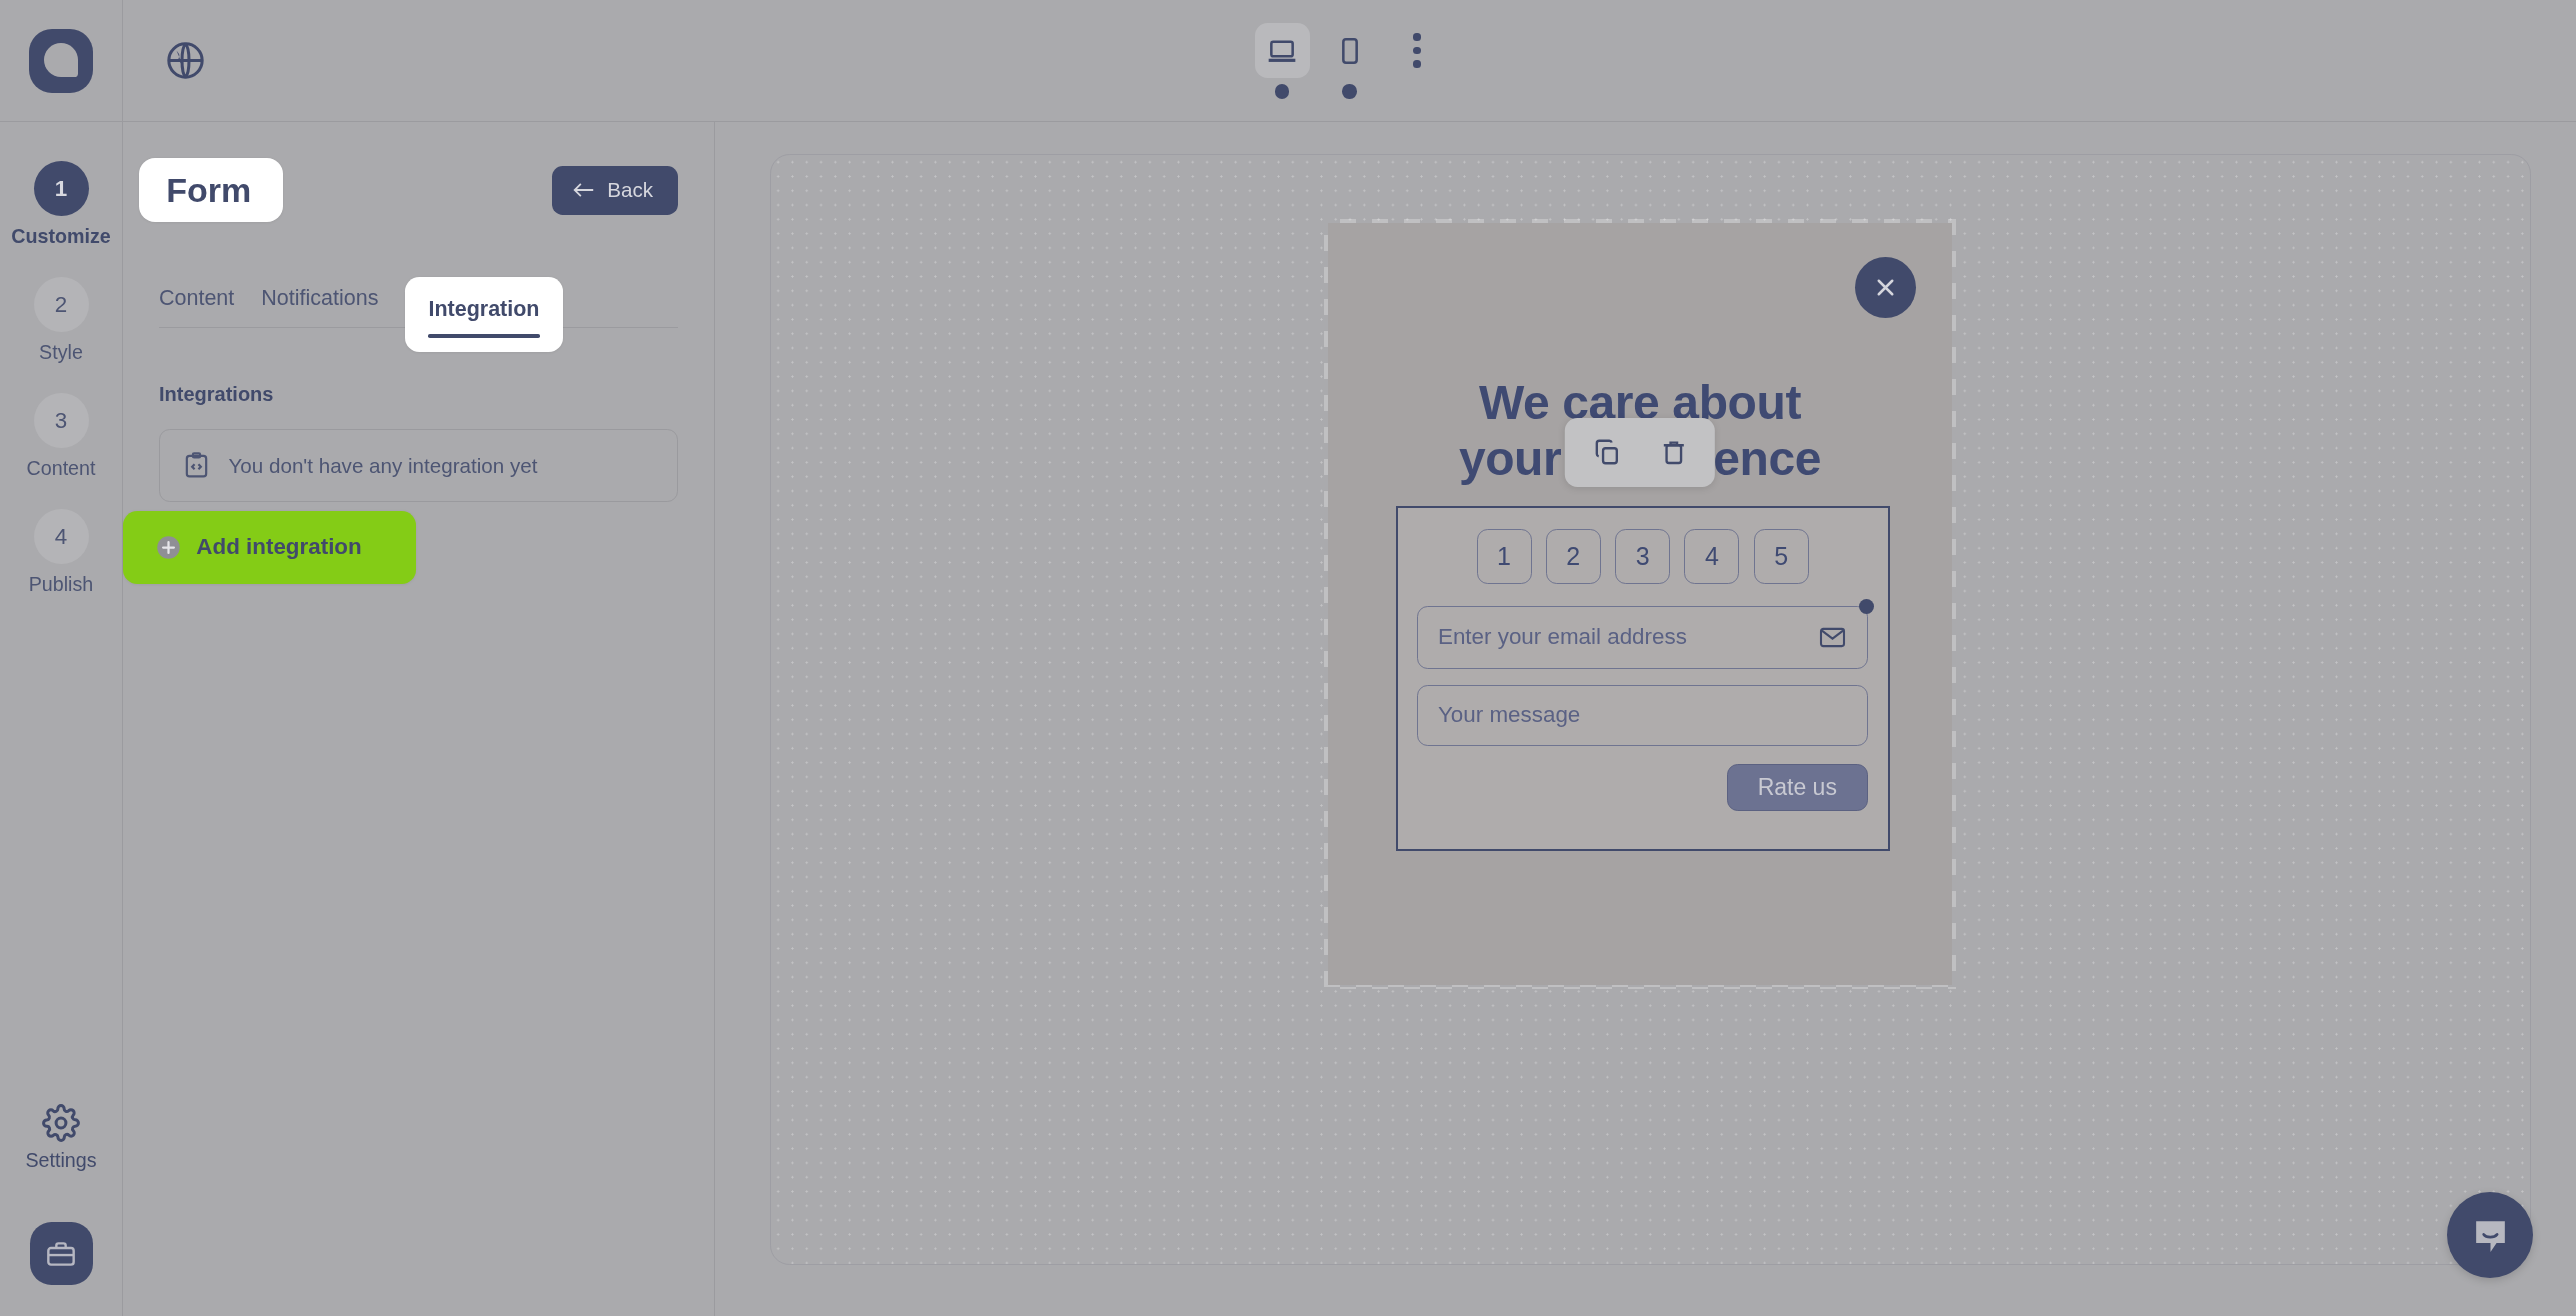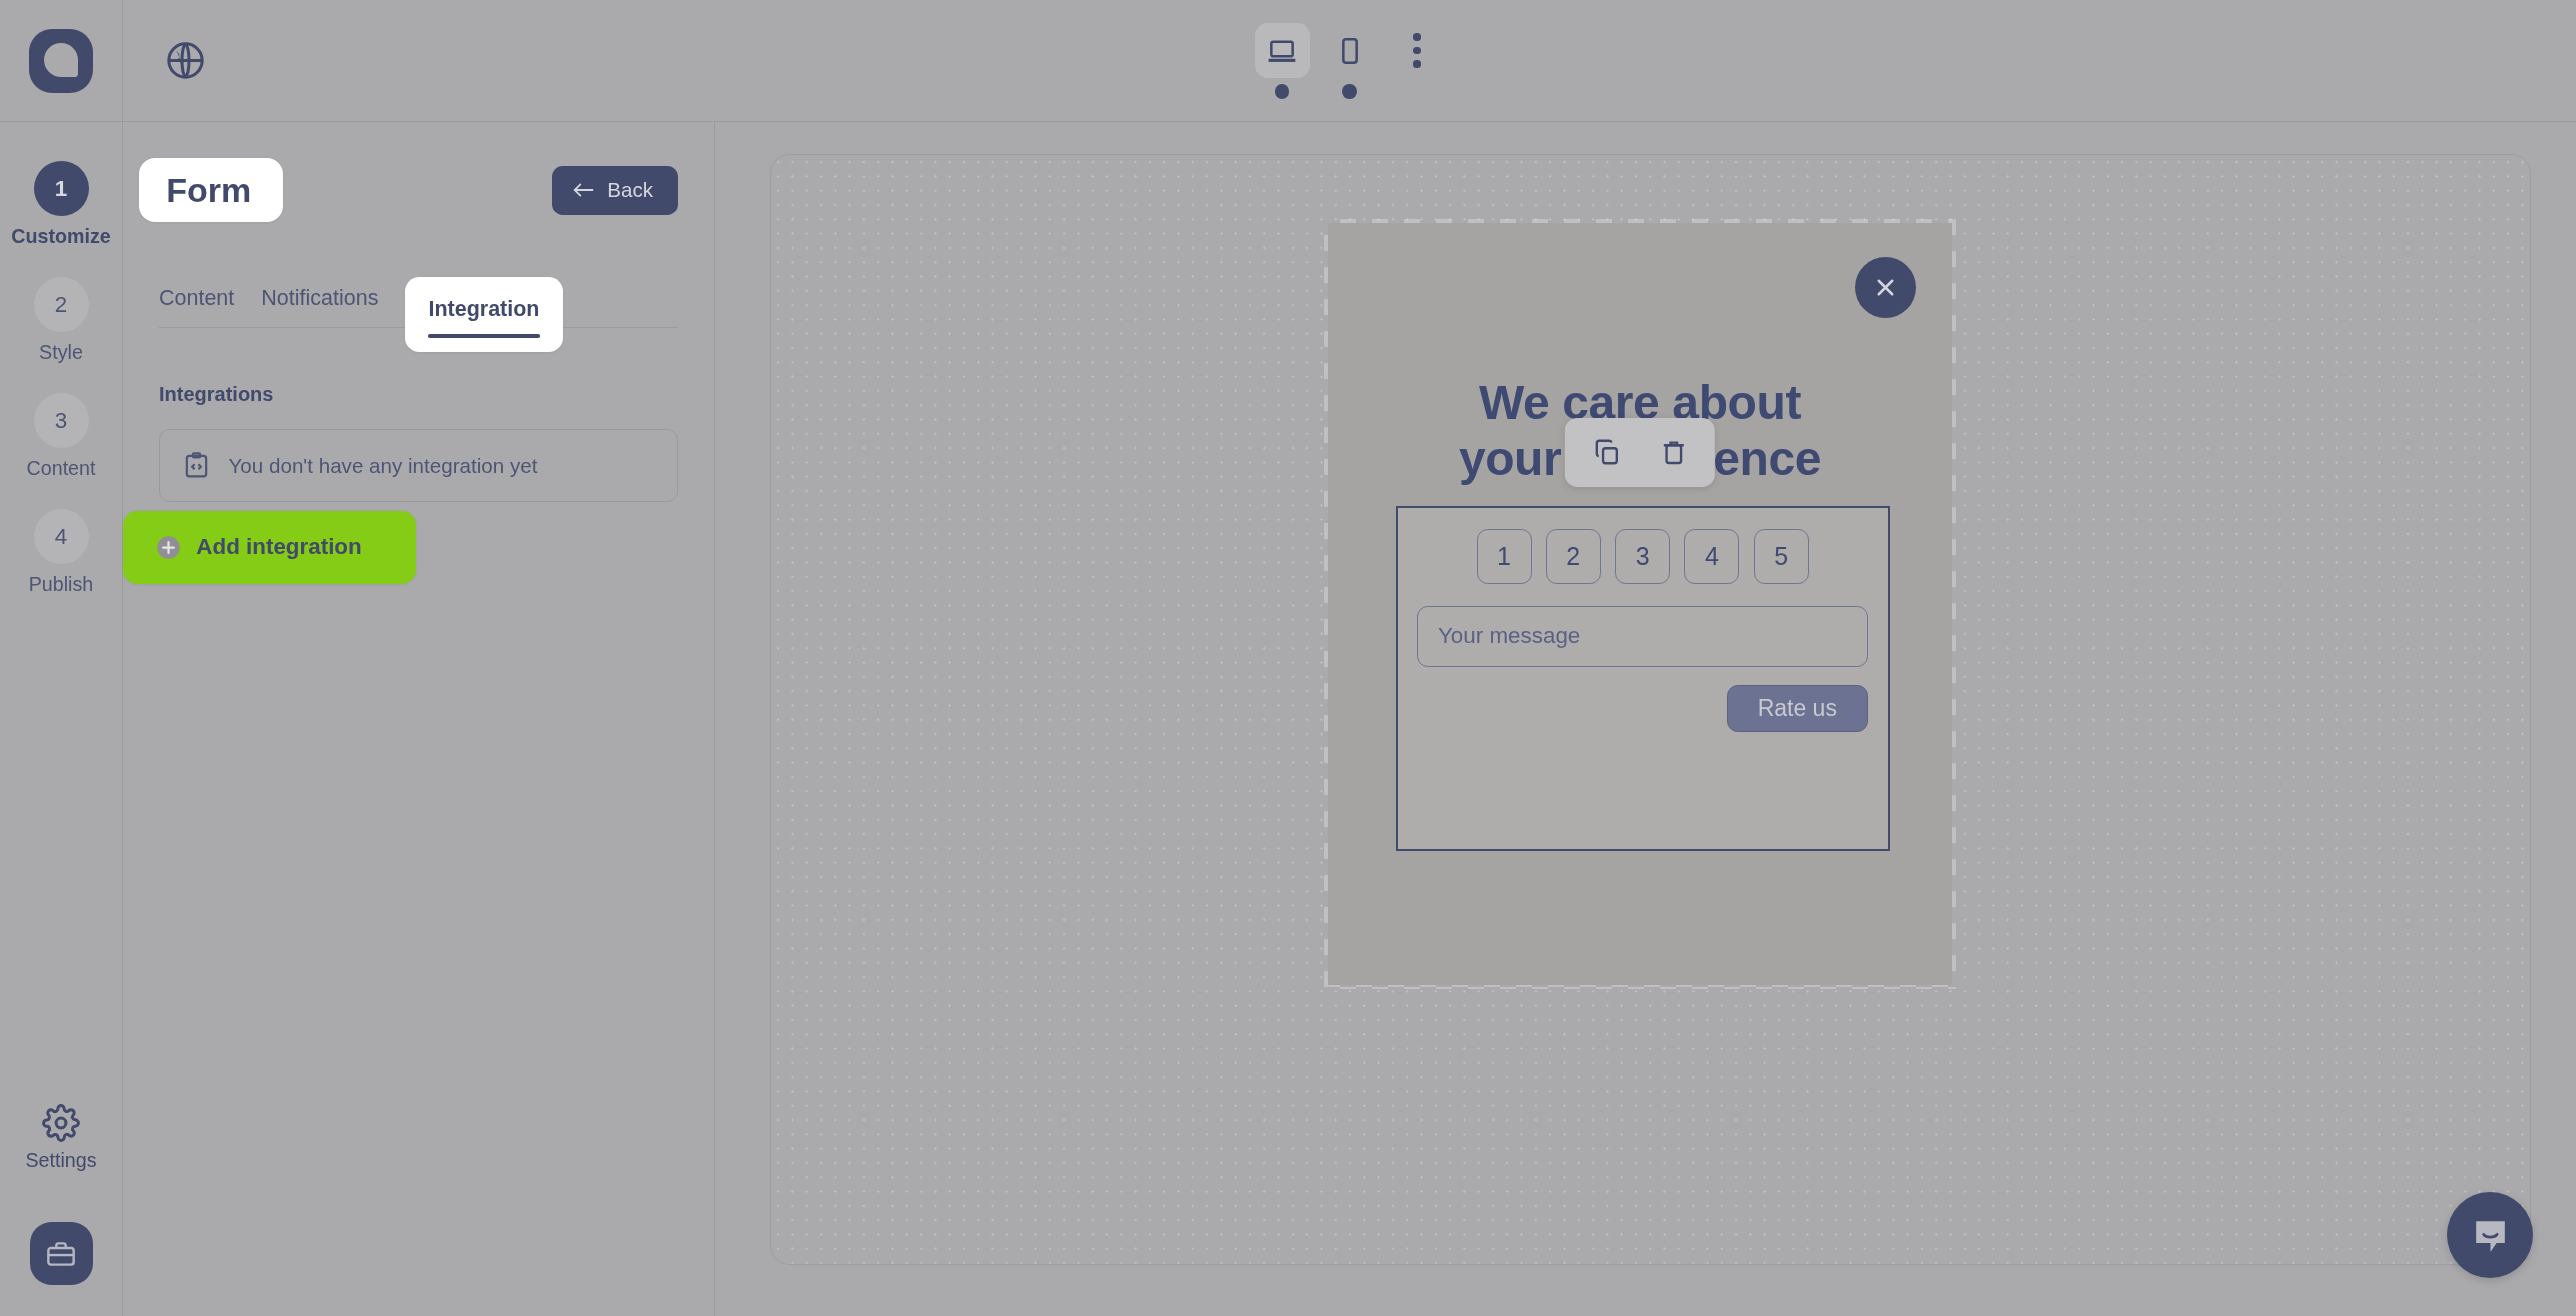--- a/index.html
+++ b/index.html
@@ -447,20 +447,28 @@
               <div class="form-block">
 
                 <div class="rating-row">
                   <button class="rating-btn">1</button>
                   <button class="rating-btn">2</button>
                   <button class="rating-btn">3</button>
                   <button class="rating-btn">4</button>
                   <button class="rating-btn">5</button>
                 </div>
 
+                <div class="field">
+                  <span class="ph">Enter your email address</span>
+                  <svg class="mail" viewBox="0 0 24 20" fill="none" stroke="#414a6b" stroke-width="1.8">
+                    <rect x="2" y="2.5" width="20" height="15" rx="2"></rect>
+                    <path d="M2.8 4l9.2 7 9.2-7"></path>
+                  </svg>
+                  <div class="handle"></div>
+                </div>
 
                 <div class="field msg">
                   <span class="ph">Your message</span>
                 </div>
 
                 <div class="submit-row">
                   <button class="rate-btn">Rate us</button>
                 </div>
 
               </div>

